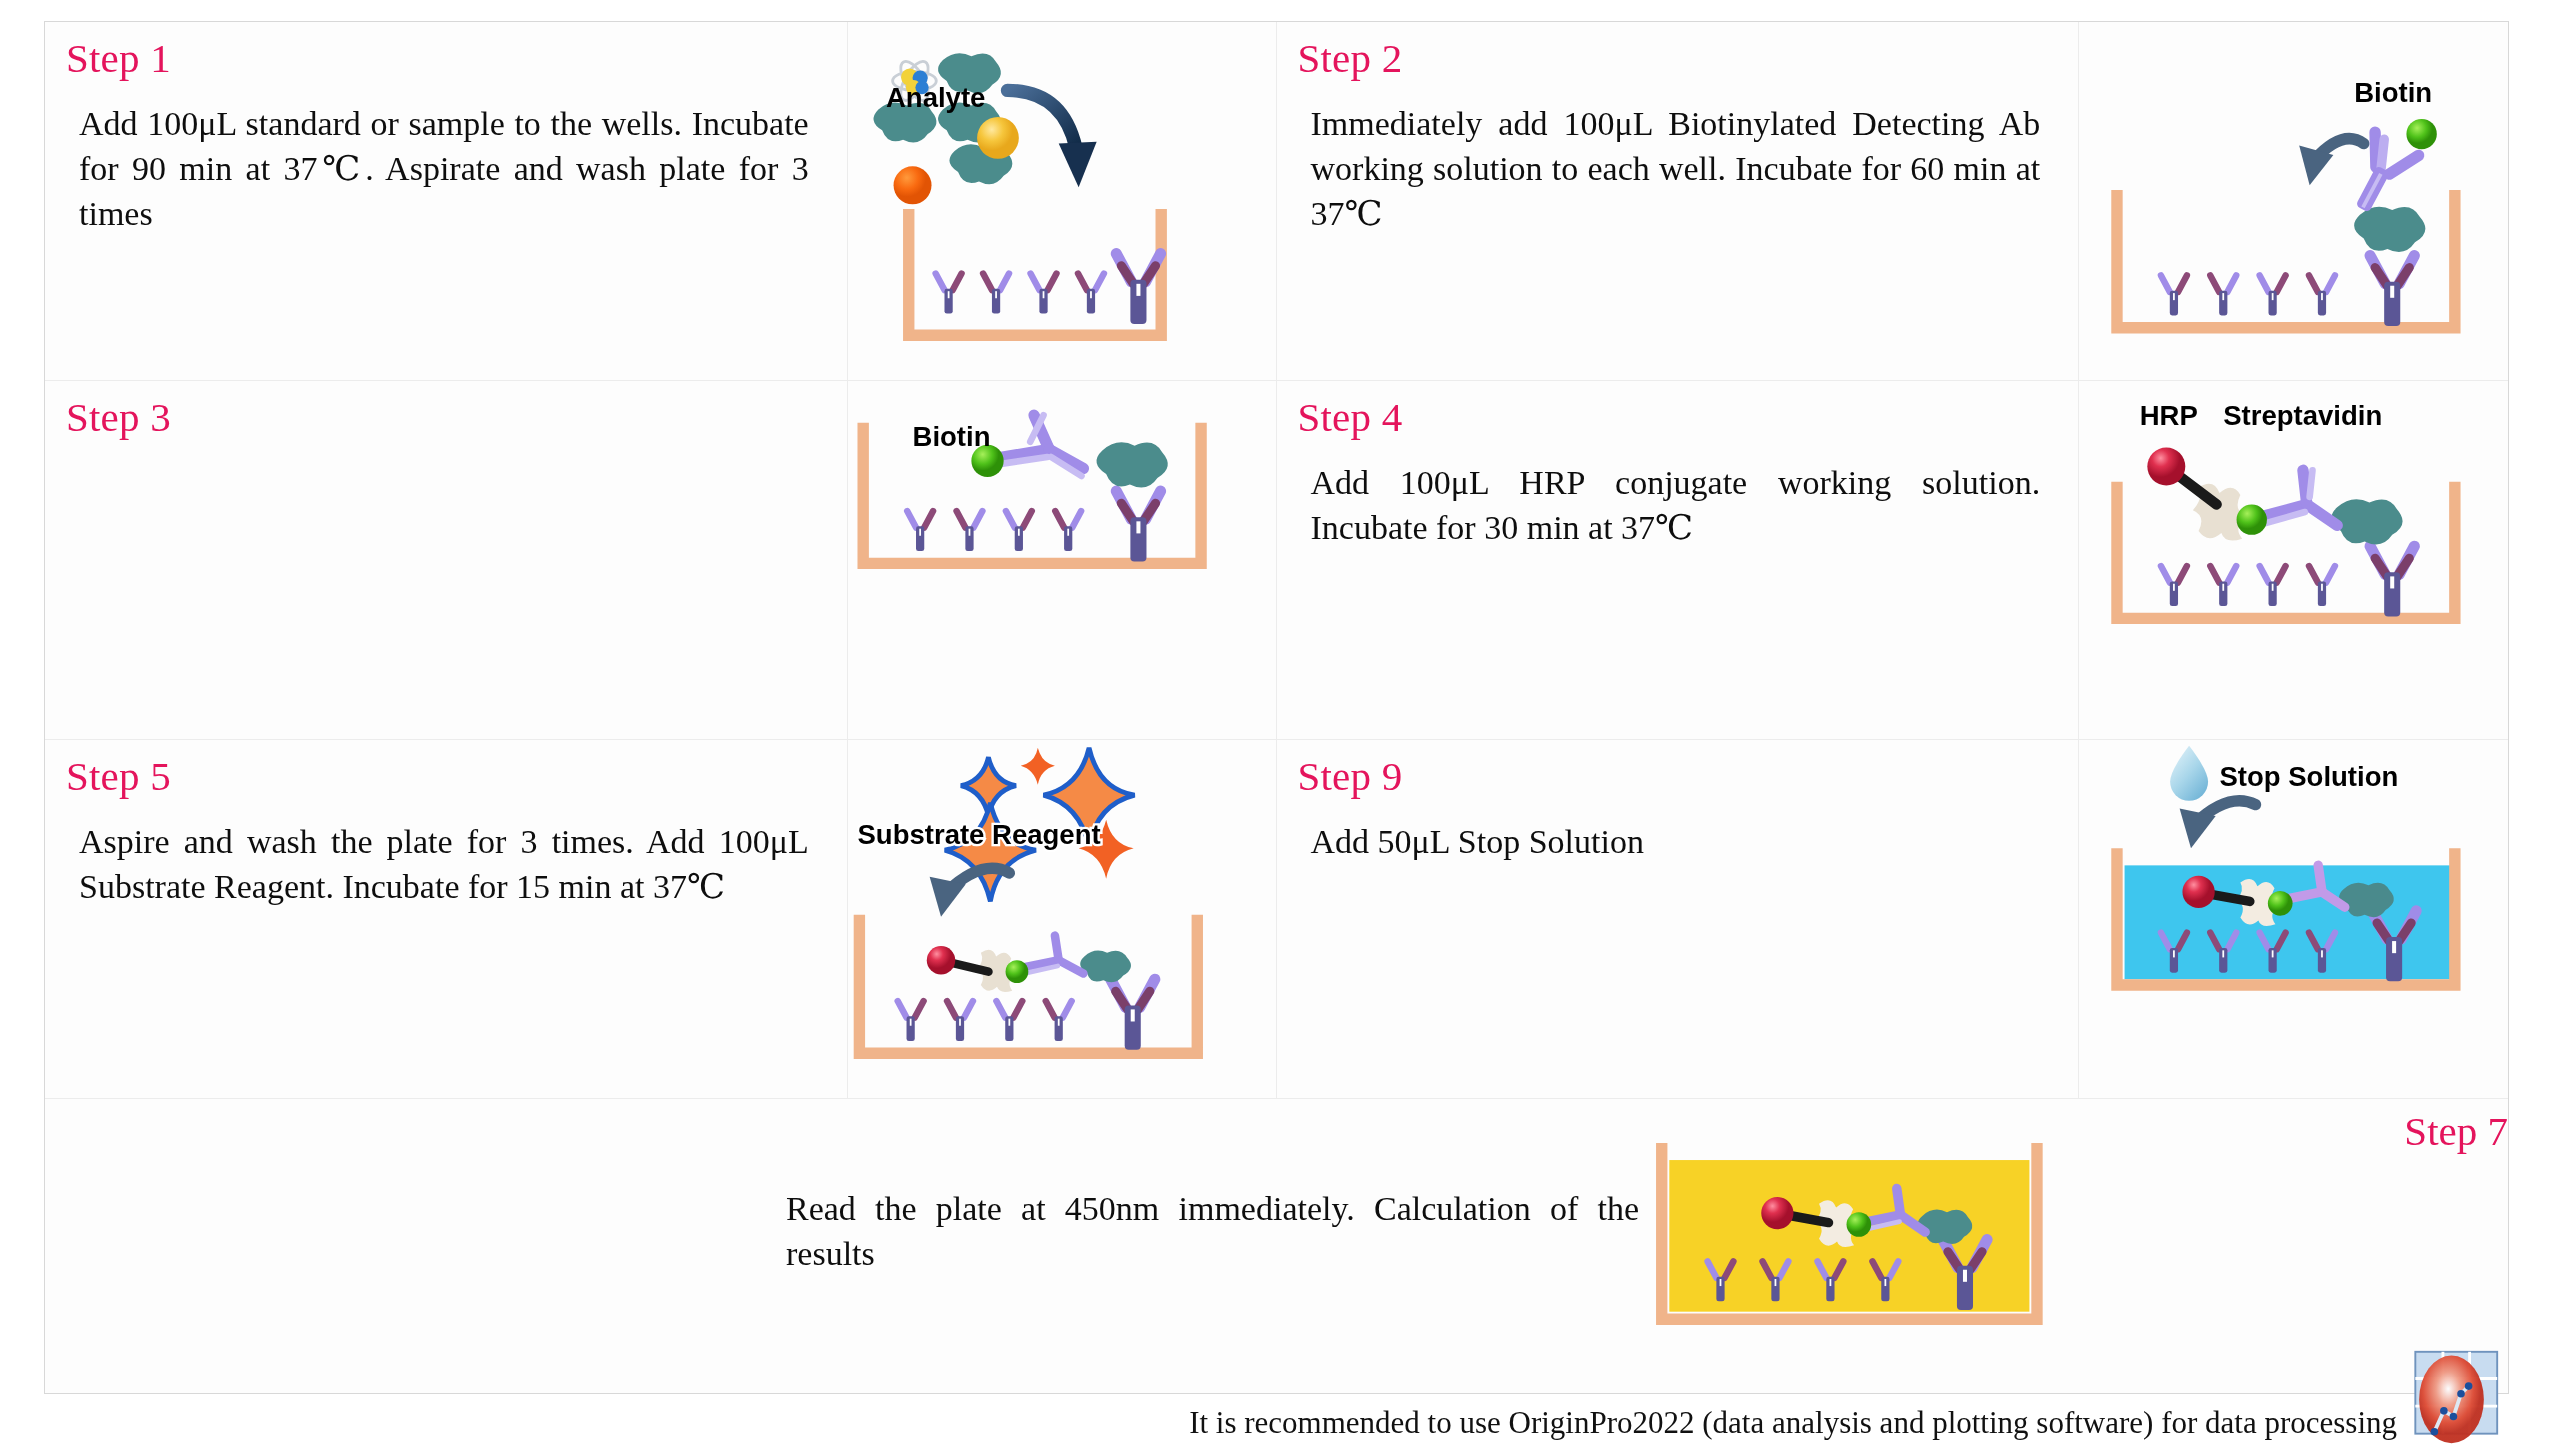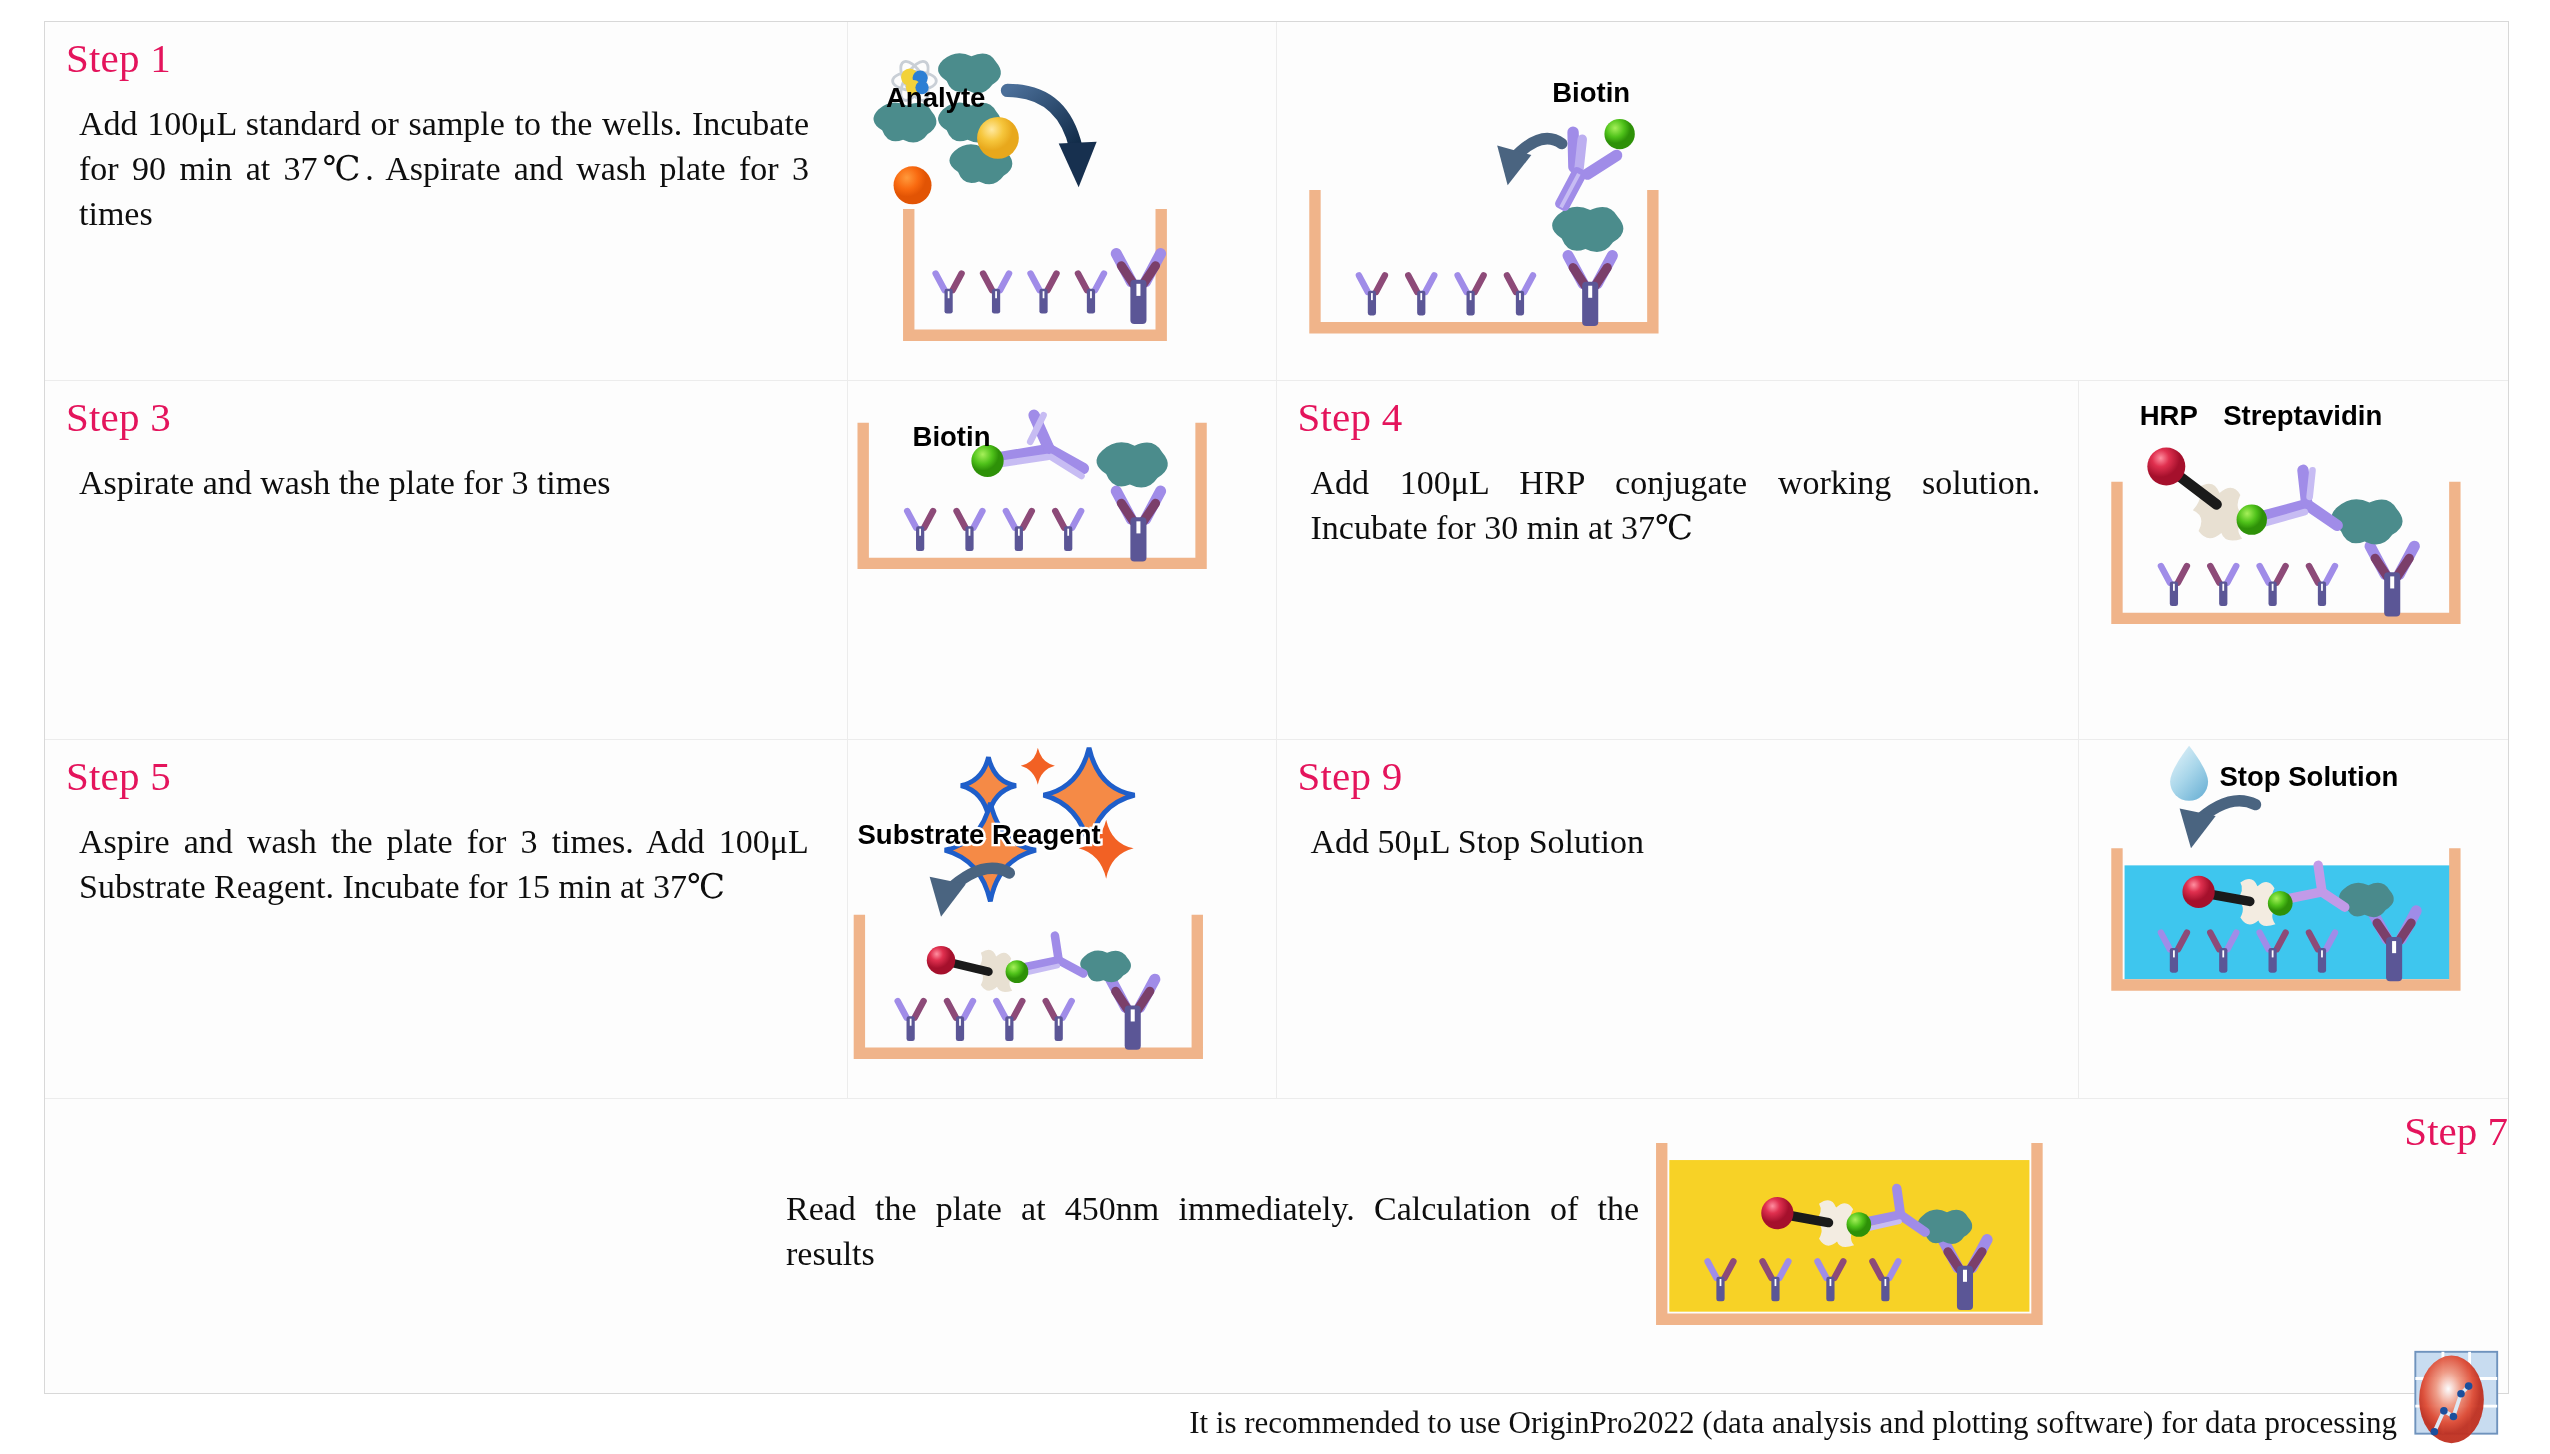--- a/index.html
+++ b/index.html
@@ -166,20 +166,24 @@
 
           <g>
             <path d="M168,72 Q226,72 240,132" fill="none" stroke="url(#gArrow1)" stroke-width="14" stroke-linecap="round"></path>
             <path d="M222,128 L243,174 L262,126 Z" fill="#17304f"></path>
           </g>
 
           <text x="40" y="90" font-family="Liberation Sans, sans-serif" font-size="29" font-weight="bold" fill="#000">Analyte</text>
         </svg>
       </div>
 
+      <div class="cell cell-text">
+        <div class="step-title">Step 2</div>
+        <div class="step-body">Immediately add 100μL Biotinylated Detecting Ab working solution to each well. Incubate for 60 min at 37℃</div>
+      </div>
 
       <div class="cell cell-art last">
         <svg class="art" style="left:0;top:0;" width="429" height="358" viewBox="0 0 452 377">
           <defs>
             <radialGradient id="gGrn2" cx="35%" cy="30%">
                 <stop offset="0%" stop-color="#a6f05a"></stop>
                 <stop offset="60%" stop-color="#4fc21a"></stop>
                 <stop offset="100%" stop-color="#2e9108"></stop>
               </radialGradient>
           </defs>
@@ -239,21 +243,20 @@
 
           <text x="290" y="84" font-family="Liberation Sans, sans-serif" font-size="29" font-weight="bold" fill="#000">Biotin</text>
         </svg>
       </div>
     </div>
 
     <div class="row row-steps">
 
       <div class="cell cell-text">
         <div class="step-title">Step 3</div>
-        <div class="step-body nojust">Aspirate and wash the plate for 3 times</div>
       </div>
 
       <div class="cell cell-art">
         <svg class="art" style="left:0;top:0;" width="429" height="358" viewBox="0 0 452 377">
           <defs>
               <radialGradient id="gGrn3" cx="35%" cy="30%">
                 <stop offset="0%" stop-color="#a6f05a"></stop>
                 <stop offset="60%" stop-color="#4fc21a"></stop>
                 <stop offset="100%" stop-color="#2e9108"></stop>
               </radialGradient>

